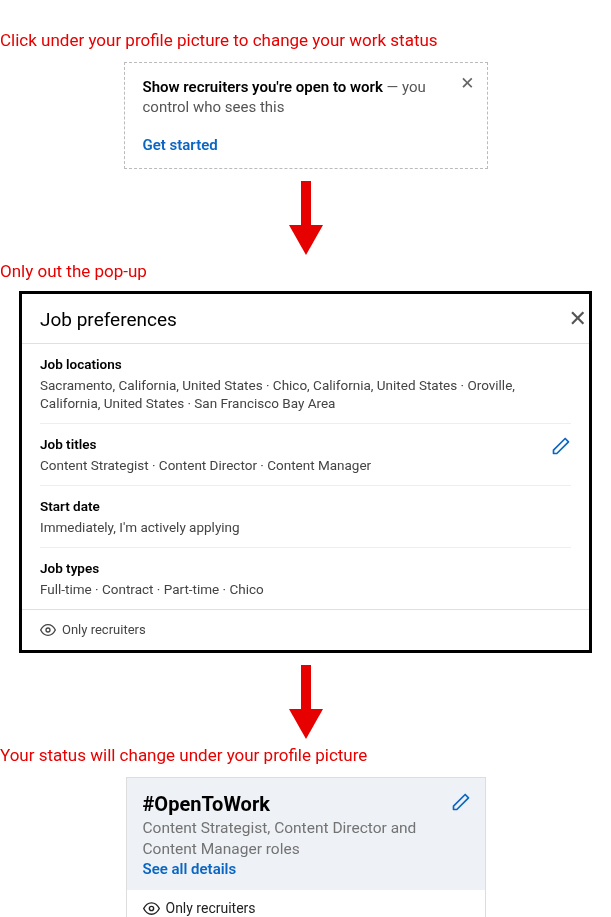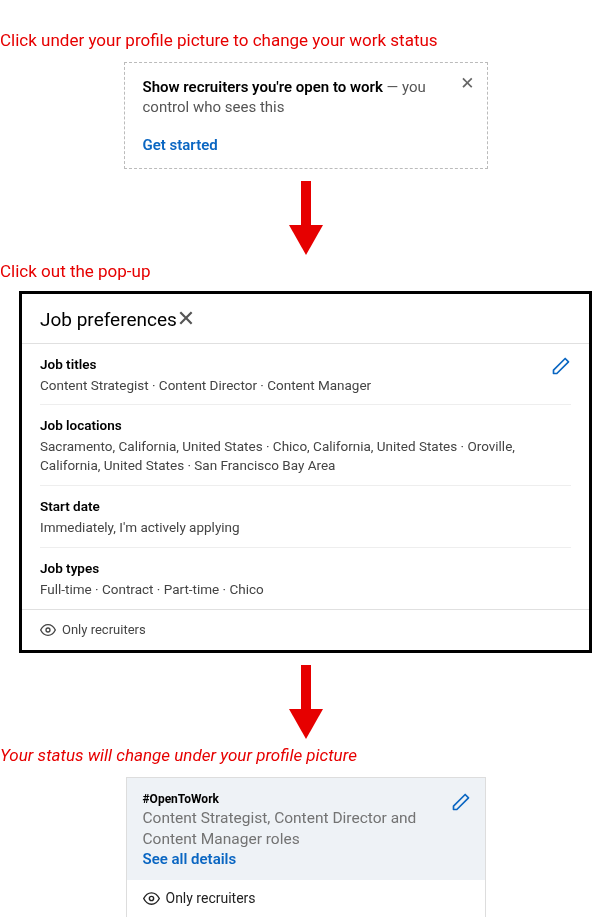--- a/index.html
+++ b/index.html
@@ -63,21 +63,21 @@
     .instr2 { margin-top: 0; margin-bottom: 10px; }
     .popup {
       width: 573px;
       margin: 0 auto;
       border: 3px solid #000;
       background: #fff;
     }
     .popup-header {
       display: flex;
       align-items: center;
-      justify-content: flex-start;
+      justify-content: space-between;
       padding: 14px 2px 12px 18px;
       border-bottom: 1px solid #e0e0e0;
     }
     .popup-title {
       font-size: 19px;
       font-weight: 400;
       color: #000;
     }
     .popup-close {
       font-size: 22px;
@@ -120,34 +120,34 @@
       font-size: 13px;
       color: #444;
       display: flex;
       align-items: center;
       gap: 6px;
     }
     .eye-icon {
       display: inline-flex;
       vertical-align: middle;
     }
-    .instr3 { margin-top: 4px; margin-bottom: 12px; font-style: italic; }
+    .instr3 { margin-top: 4px; margin-bottom: 12px; }
     .status-card {
       width: 360px;
       margin: 0 auto;
       border: 1px solid #ddd;
       background: #fff;
     }
     .status-top {
       background: #eef2f6;
       padding: 14px 16px 12px 16px;
       position: relative;
     }
     .status-hash {
-      font-size: 12px;
+      font-size: 20px;
       font-weight: 700;
       color: #000;
     }
     .status-desc {
       font-size: 15.5px;
       color: #737373;
       line-height: 1.35;
       margin-top: 2px;
       padding-right: 30px;
     }
@@ -186,40 +186,40 @@
   <div class="link">Get started</div>
 </div>
 
 <div class="arrow-wrap">
   <svg class="arrow-svg" viewBox="0 0 34 74">
     <rect x="12" y="0" width="10" height="46" fill="#e60000"></rect>
     <polygon points="0,44 34,44 17,74" fill="#e60000"></polygon>
   </svg>
 </div>
 
-<div class="instruction instr2">Click out the pop-up</div>
+<div class="instruction instr2">Only out the pop-up</div>
 
 <div class="popup">
   <div class="popup-header">
     <span class="popup-title">Job preferences</span>
     <span class="popup-close">✕</span>
   </div>
   <div class="popup-body">
+    <div class="section">
+      <div class="section-title">Job locations</div>
+      <div class="section-value">Sacramento, California, United States · Chico, California, United States · Oroville, California, United States · San Francisco Bay Area</div>
+    </div>
     <div class="section">
       <span class="edit-icon">
         <svg width="20" height="20" viewBox="0 0 24 24" fill="none" stroke="#0a66c2" stroke-width="2" stroke-linecap="round" stroke-linejoin="round">
             <path d="M17 3l4 4L7 21H3v-4L17 3z"></path>
           </svg>
       </span>
       <div class="section-title">Job titles</div>
       <div class="section-value">Content Strategist · Content Director · Content Manager</div>
-    </div>
-    <div class="section">
-      <div class="section-title">Job locations</div>
-      <div class="section-value">Sacramento, California, United States · Chico, California, United States · Oroville, California, United States · San Francisco Bay Area</div>
     </div>
     <div class="section">
       <div class="section-title">Start date</div>
       <div class="section-value">Immediately, I'm actively applying</div>
     </div>
     <div class="section">
       <div class="section-title">Job types</div>
       <div class="section-value">Full-time · Contract · Part-time · Chico</div>
     </div>
   </div>

